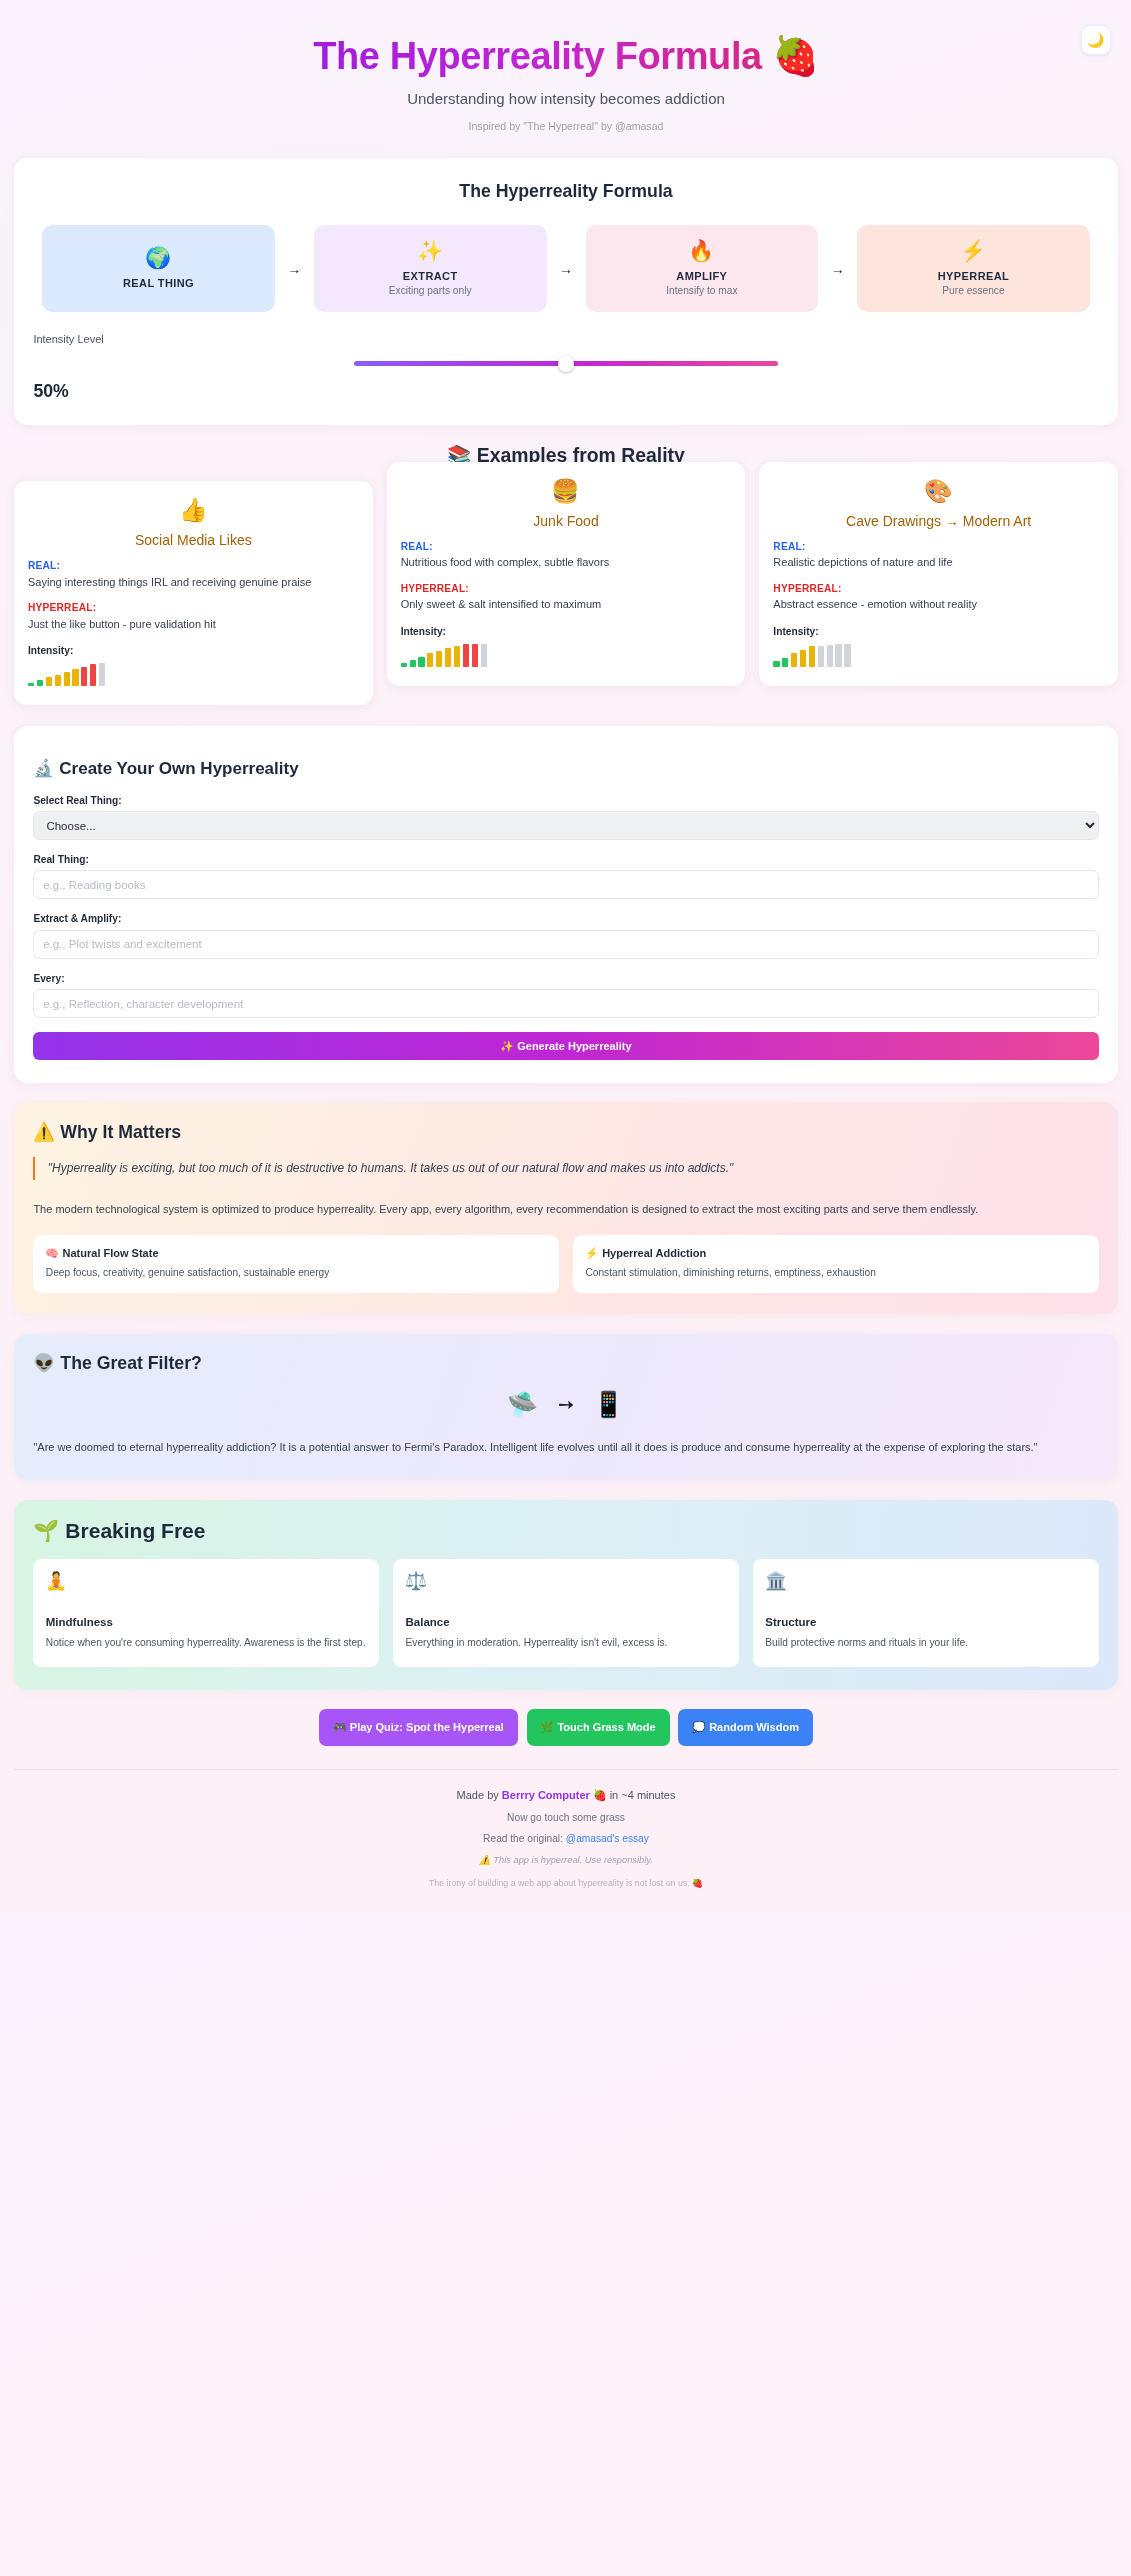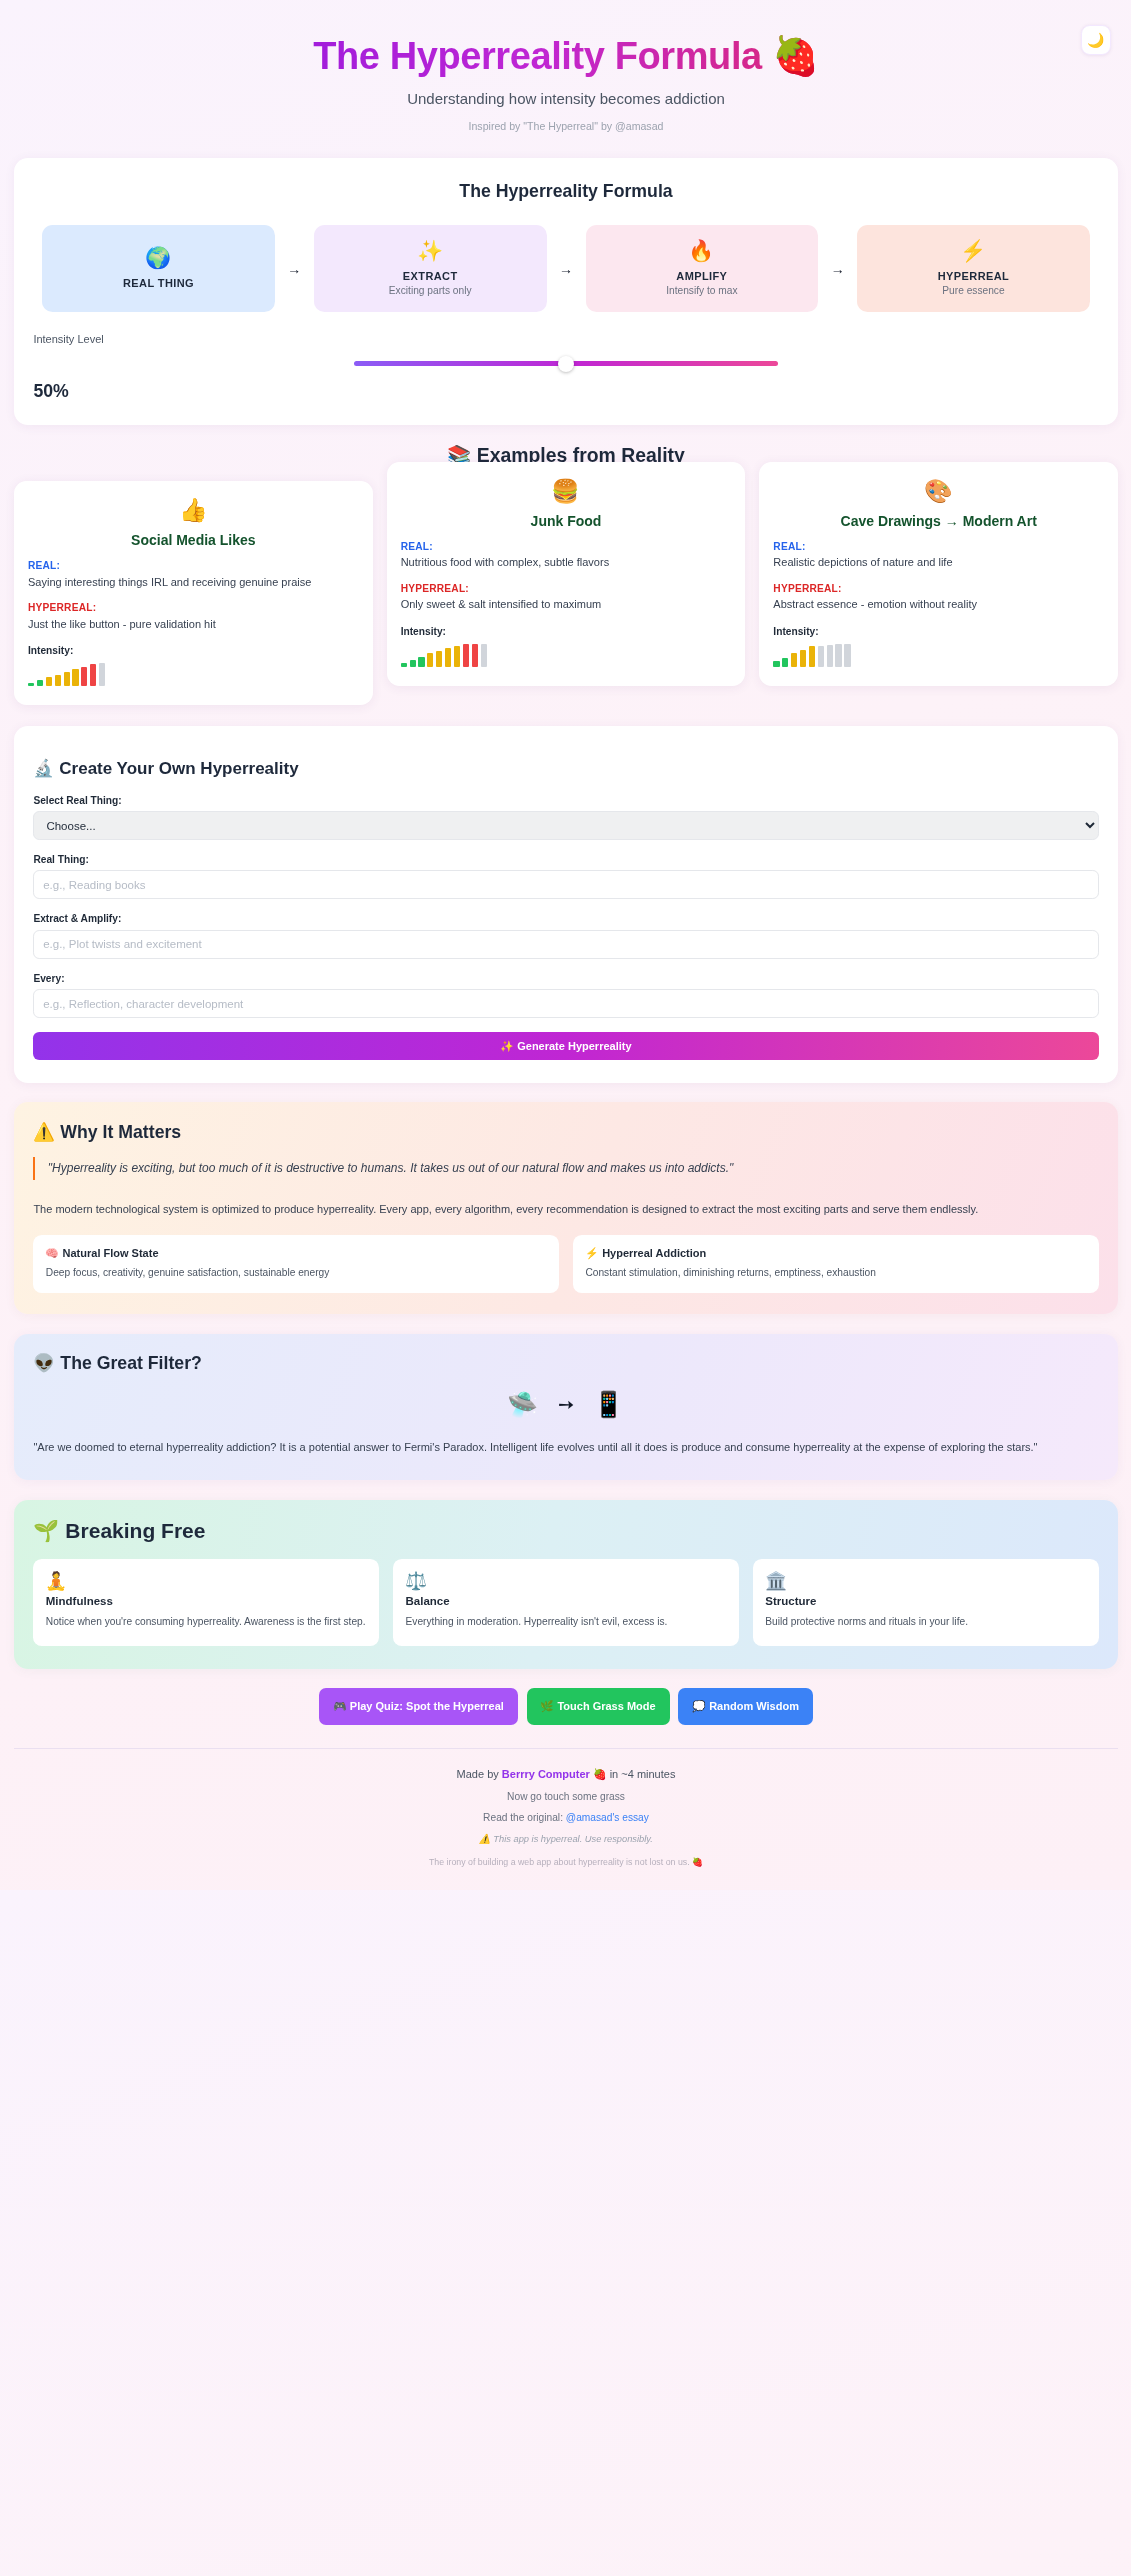--- a/index.html
+++ b/index.html
@@ -76,21 +76,21 @@
   .slider-value { font-size: 17.7px; font-weight: bold; color: #1e293b; margin-top: 8.8px; }
 
   
   .section-heading {
     text-align: center; font-size: 19.4px; font-weight: bold; color: #1e293b;
     margin: 7px 0 14px;
   }
   .examples { display: flex; gap: 14px; padding: 0 14px; margin-bottom: 21px; align-items: flex-start; }
   .ex-card { flex: 1 1 0; background: #fff; border-radius: 12.4px; padding: 16px 14px 19.4px; box-shadow: 0 1.8px 10.6px rgba(90,40,120,0.07); }
   .ex-emoji { text-align: center; font-size: 23px; }
-  .ex-title { text-align: center; font-size: 14px; font-weight: bold; color: #14532d; margin: 8px 0 12.4px; }
+  .ex-title { text-align: center; font-size: 14px; font-weight: normal; color: #a16207; margin: 8px 0 12.4px; }
   .lbl-real { font-size: 10.2px; font-weight: bold; color: #2563eb; letter-spacing: 0.2px; }
   .lbl-hyper { font-size: 10.2px; font-weight: bold; color: #dc2626; letter-spacing: 0.2px; margin-top: 11.5px; }
   .ex-text { font-size: 11px; color: #374151; margin-top: 3.5px; line-height: 1.45; }
   .lbl-int { font-size: 10.2px; font-weight: bold; color: #1f2937; margin-top: 12.4px; }
   .bars { display: flex; align-items: flex-end; gap: 2.7px; height: 23px; margin-top: 7px; }
   .bar { width: 6.2px; border-radius: 0.9px; }
 
   
   .create-card { padding: 19.4px 19.4px 23px; }
   .create-title { font-size: 17px; font-weight: bold; color: #1e293b; margin-bottom: 16px; margin-top: 12px; }
@@ -146,21 +146,21 @@
   
   .bf-card {
     margin: 0 14px 19.4px; border-radius: 14px; padding: 19.4px 19.4px 23px;
     background: linear-gradient(100deg, #d8f5e3 0%, #dcf0f4 48%, #dce8fb 100%);
     box-shadow: 0 1.8px 10.6px rgba(50,110,100,0.05);
   }
   .bf-title { font-size: 21px; font-weight: bold; color: #1e293b; margin-bottom: 16px; }
   .bf-grid { display: flex; gap: 14px; }
   .bf-tile { flex: 1 1 0; background: #fff; border-radius: 8.8px; padding: 12.4px 12.4px 16px; min-height: 83px; }
   .bf-emoji { font-size: 17.7px; }
-  .bf-tile h4 { font-size: 11.5px; font-weight: bold; color: #1f2937; margin-top: 3px; }
+  .bf-tile h4 { font-size: 11.5px; font-weight: bold; color: #1f2937; margin-top: 24px; }
   .bf-tile p { font-size: 10.2px; color: #4b5563; margin-top: 7px; line-height: 1.5; }
 
   
   .actions { display: flex; gap: 8.8px; justify-content: center; margin: 10.6px 0 23px; }
   .act-btn {
     border: none; border-radius: 7px; padding: 12px 14px; cursor: pointer;
     color: #fff; font-size: 11px; font-weight: bold;
     font-family: "Liberation Sans", sans-serif;
   }
   .act-purple { background: #a855f7; }

